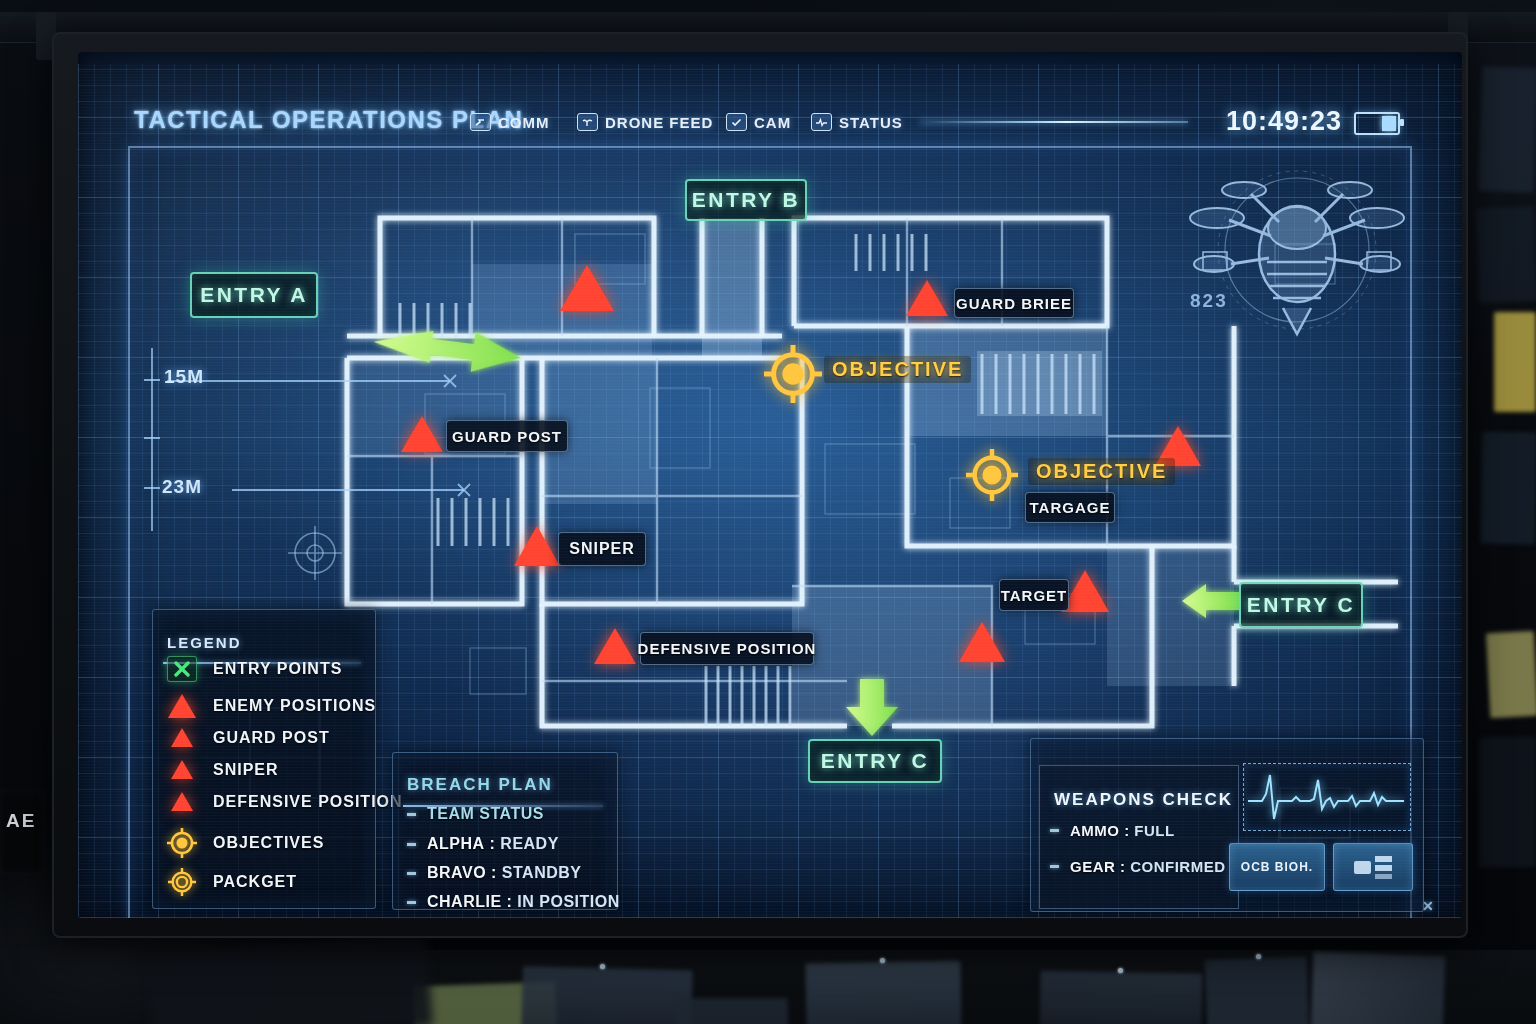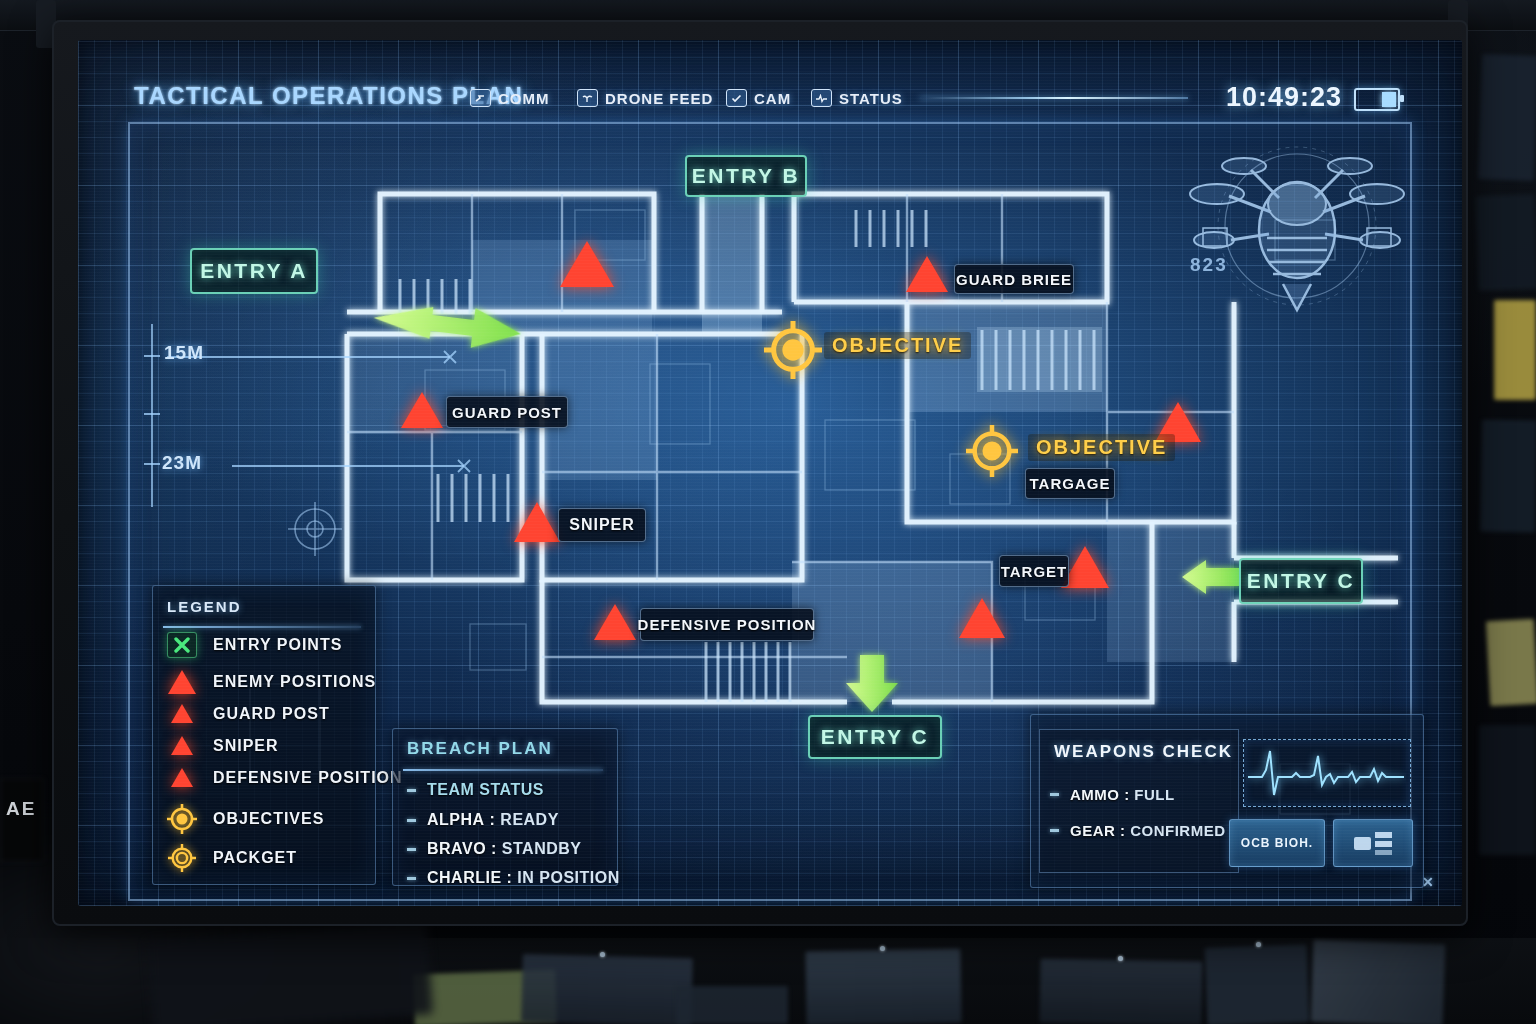--- a/index.html
+++ b/index.html
@@ -1,20 +1,20 @@
 <!DOCTYPE html>
 <html><head>
 <meta charset="utf-8">
 <style>
   html,body{margin:0;padding:0;background:#05070a;}
   .stage{position:relative;width:1536px;height:1024px;overflow:hidden;
     font-family:"Liberation Sans",sans-serif;background:
     radial-gradient(900px 500px at 85% 10%, #10151c 0%, transparent 60%),
     linear-gradient(180deg,#0a0d12 0%,#07090d 60%,#04060a 100%);}
-  .abs{position:absolute;}
+  .abs{position:absolute;margin-top:12px;}
   
   .blur1{filter:blur(2px);opacity:.85;}
   .blur2{filter:blur(5px);opacity:.9;}
   .pin{width:5px;height:5px;border-radius:50%;background:#9fb4c6;box-shadow:0 0 3px #cfe3f2;}
   
   .toprail{background:linear-gradient(180deg,#141920,#0b0e12);border-bottom:1px solid #1d232b;}
   .bezel{background:linear-gradient(180deg,#16191e,#0e1114 55%,#0a0c0f);border-radius:8px;
     box-shadow:0 10px 40px rgba(0,0,0,.8), inset 0 0 0 2px #1c2128;}
   .screen{background:
     linear-gradient(120deg, rgba(190,225,255,.05) 0%, transparent 30%),

